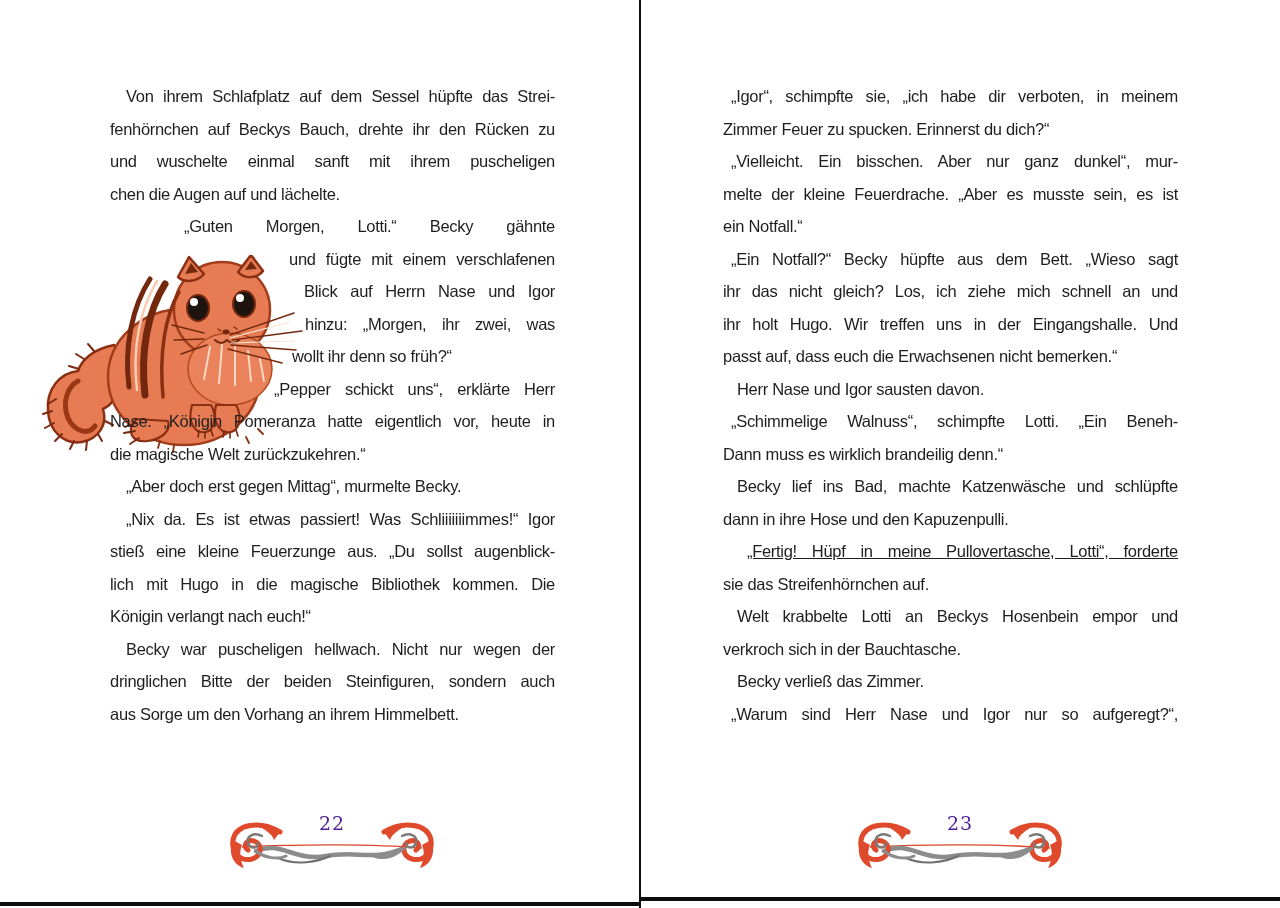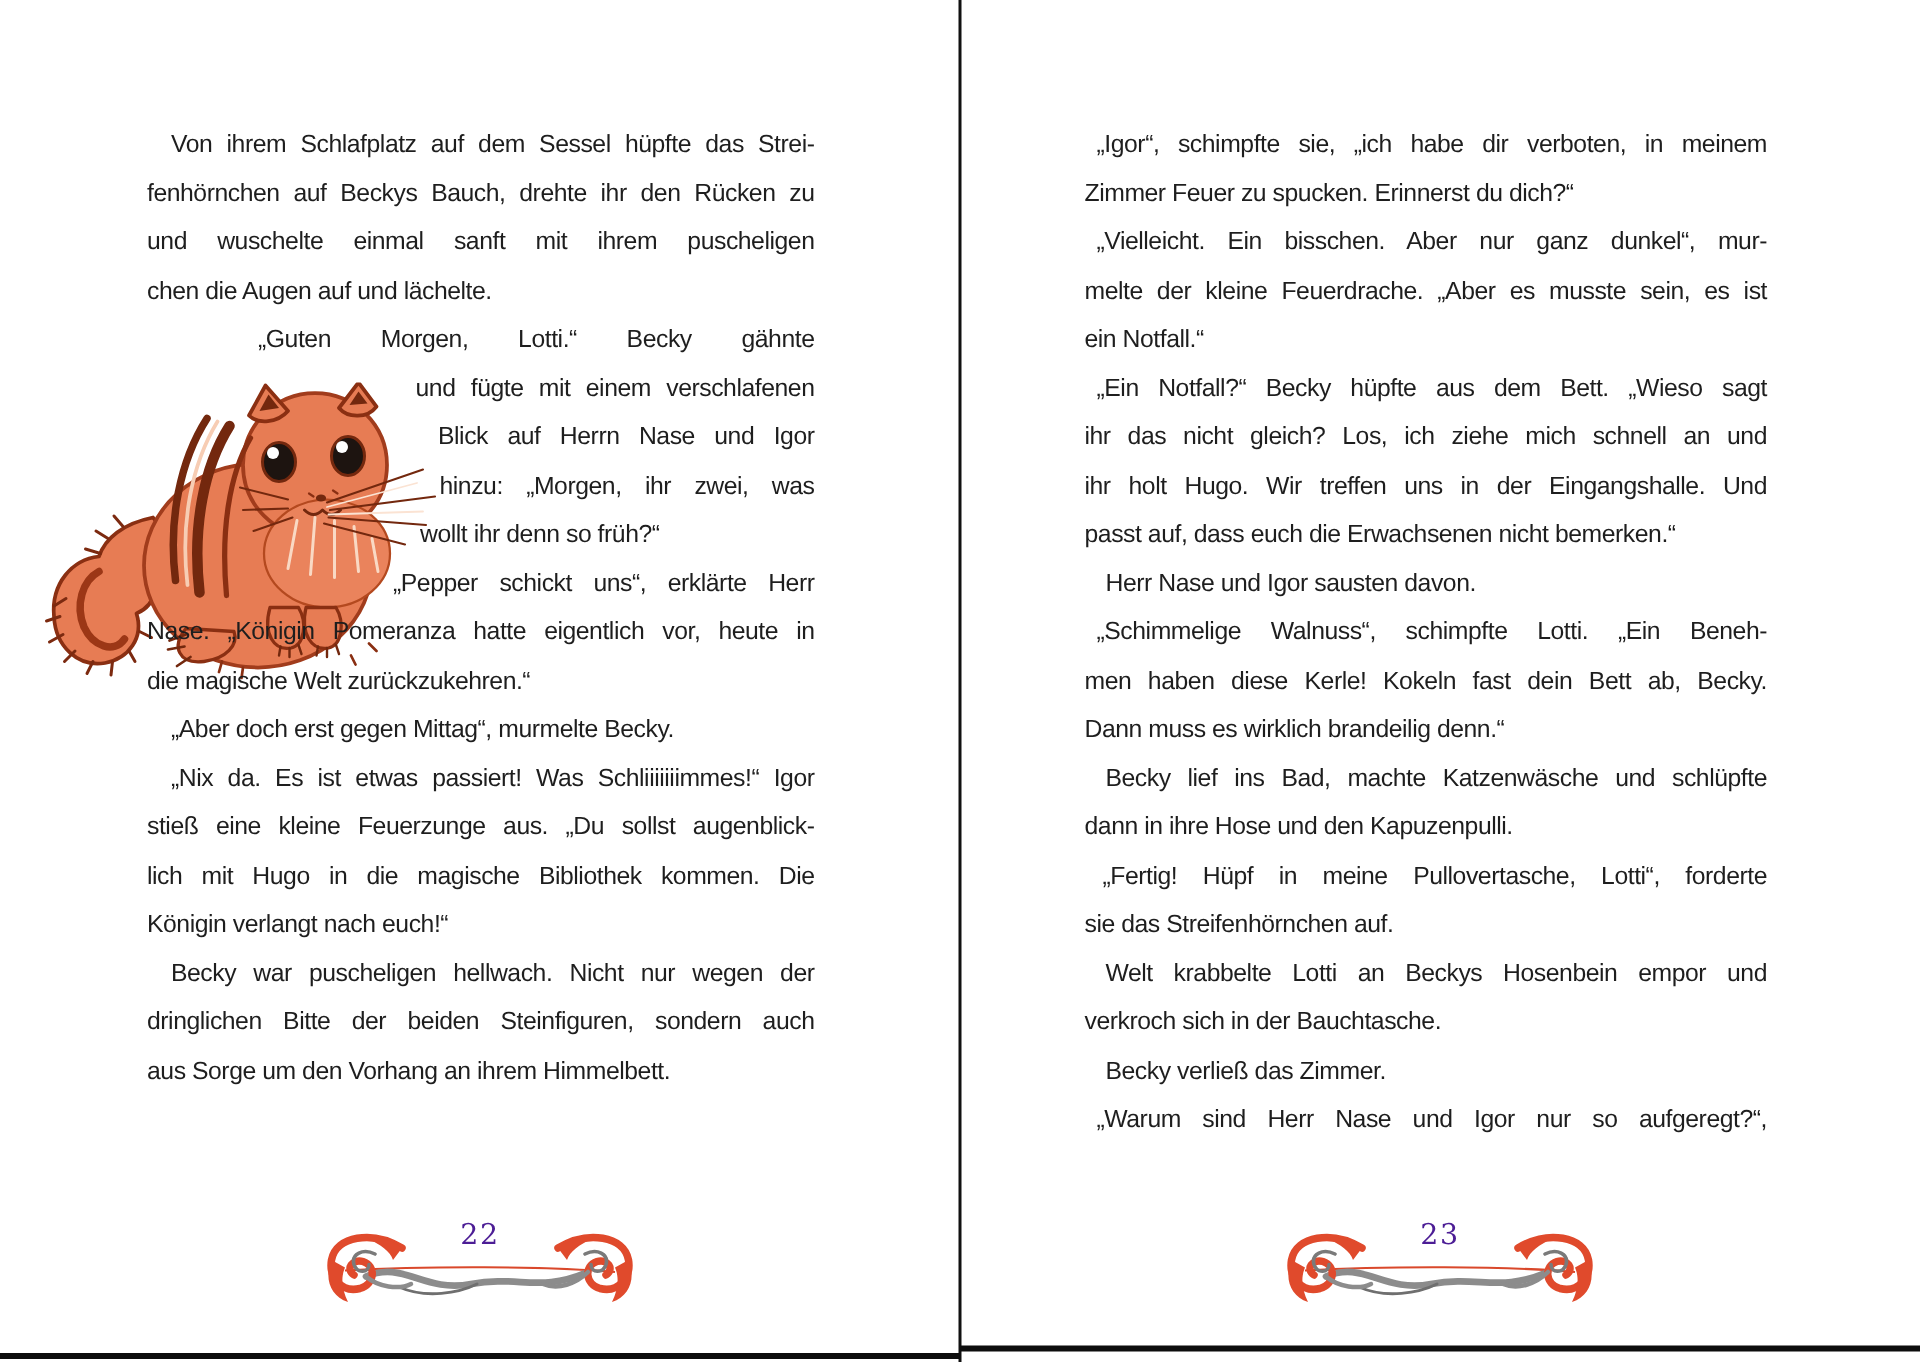--- a/index.html
+++ b/index.html
@@ -1,21 +1,21 @@
 <!DOCTYPE html>
 <html><head>
 <meta charset="utf-8">
 <style>
   html,body{margin:0;padding:0;}
   body{
     width:1280px;height:908px;position:relative;background:#ffffff;
     font-family:"Liberation Sans", sans-serif;color:#1e1e1e;overflow:hidden;
   }
   .page{position:absolute;top:0;width:640px;height:908px;background:#fff;}
-  #page-left{left:0;}
+  #page-left{left:12px;}
   #page-right{left:640px;}
   .divider{position:absolute;left:639px;top:0;width:2px;height:908px;background:#101010;}
   .bottom-line{position:absolute;background:#0d0d0d;}
   #bottom-line-left{left:0;top:902px;width:640px;height:4px;}
   #bottom-line-right{left:640px;top:897px;width:640px;height:4px;}
 
   .page-text{position:absolute;top:80px;font-size:16.5px;line-height:32.5px;letter-spacing:-0.3px;}
   #left-text{left:98px;width:445px;}
   #right-text{left:83px;width:455px;}
   .line{height:32.5px;white-space:normal;}
@@ -131,25 +131,24 @@
       <div class="line">Zimmer Feuer zu spucken. Erinnerst du dich?“</div>
       <div class="line just" style="margin-left: 8px;">„Vielleicht. Ein bisschen. Aber nur ganz dunkel“, mur-</div>
       <div class="line just">melte der kleine Feuerdrache. „Aber es musste sein, es ist</div>
       <div class="line">ein Notfall.“</div>
       <div class="line just" style="margin-left: 8px;">„Ein Notfall?“ Becky hüpfte aus dem Bett. „Wieso sagt</div>
       <div class="line just">ihr das nicht gleich? Los, ich ziehe mich schnell an und</div>
       <div class="line just">ihr holt Hugo. Wir treffen uns in der Eingangshalle. Und</div>
       <div class="line">passt auf, dass euch die Erwachsenen nicht bemerken.“</div>
       <div class="line" style="margin-left: 14px;">Herr Nase und Igor sausten davon.</div>
       <div class="line just" style="margin-left: 8px;">„Schimmelige Walnuss“, schimpfte Lotti. „Ein Beneh-</div>
-      <div class="line just">men haben diese Kerle! Kokeln fast dein Bett ab, Becky.</div>
       <div class="line">Dann muss es wirklich brandeilig denn.“</div>
       <div class="line just" style="margin-left: 14px;">Becky lief ins Bad, machte Katzenwäsche und schlüpfte</div>
       <div class="line">dann in ihre Hose und den Kapuzenpulli.</div>
-      <div class="line just" style="margin-left: 12px;">„Fertig! Hüpf in meine Pullovertasche, Lotti“, forderte</div>
+      <div class="line just" style="margin-left: 24px; text-decoration: underline;">„Fertig! Hüpf in meine Pullovertasche, Lotti“, forderte</div>
       <div class="line">sie das Streifenhörnchen auf.</div>
       <div class="line just" style="margin-left: 14px;">Welt krabbelte Lotti an Beckys Hosenbein empor und</div>
       <div class="line">verkroch sich in der Bauchtasche.</div>
       <div class="line" style="margin-left: 14px;">Becky verließ das Zimmer.</div>
       <div class="line just" style="margin-left: 8px;">„Warum sind Herr Nase und Igor nur so aufgeregt?“,</div>
     </div>
 
   <div class="pagefoot">
     <div class="num">23</div>
     <svg class="flourish" viewBox="0 0 212 55" xmlns="http://www.w3.org/2000/svg">

